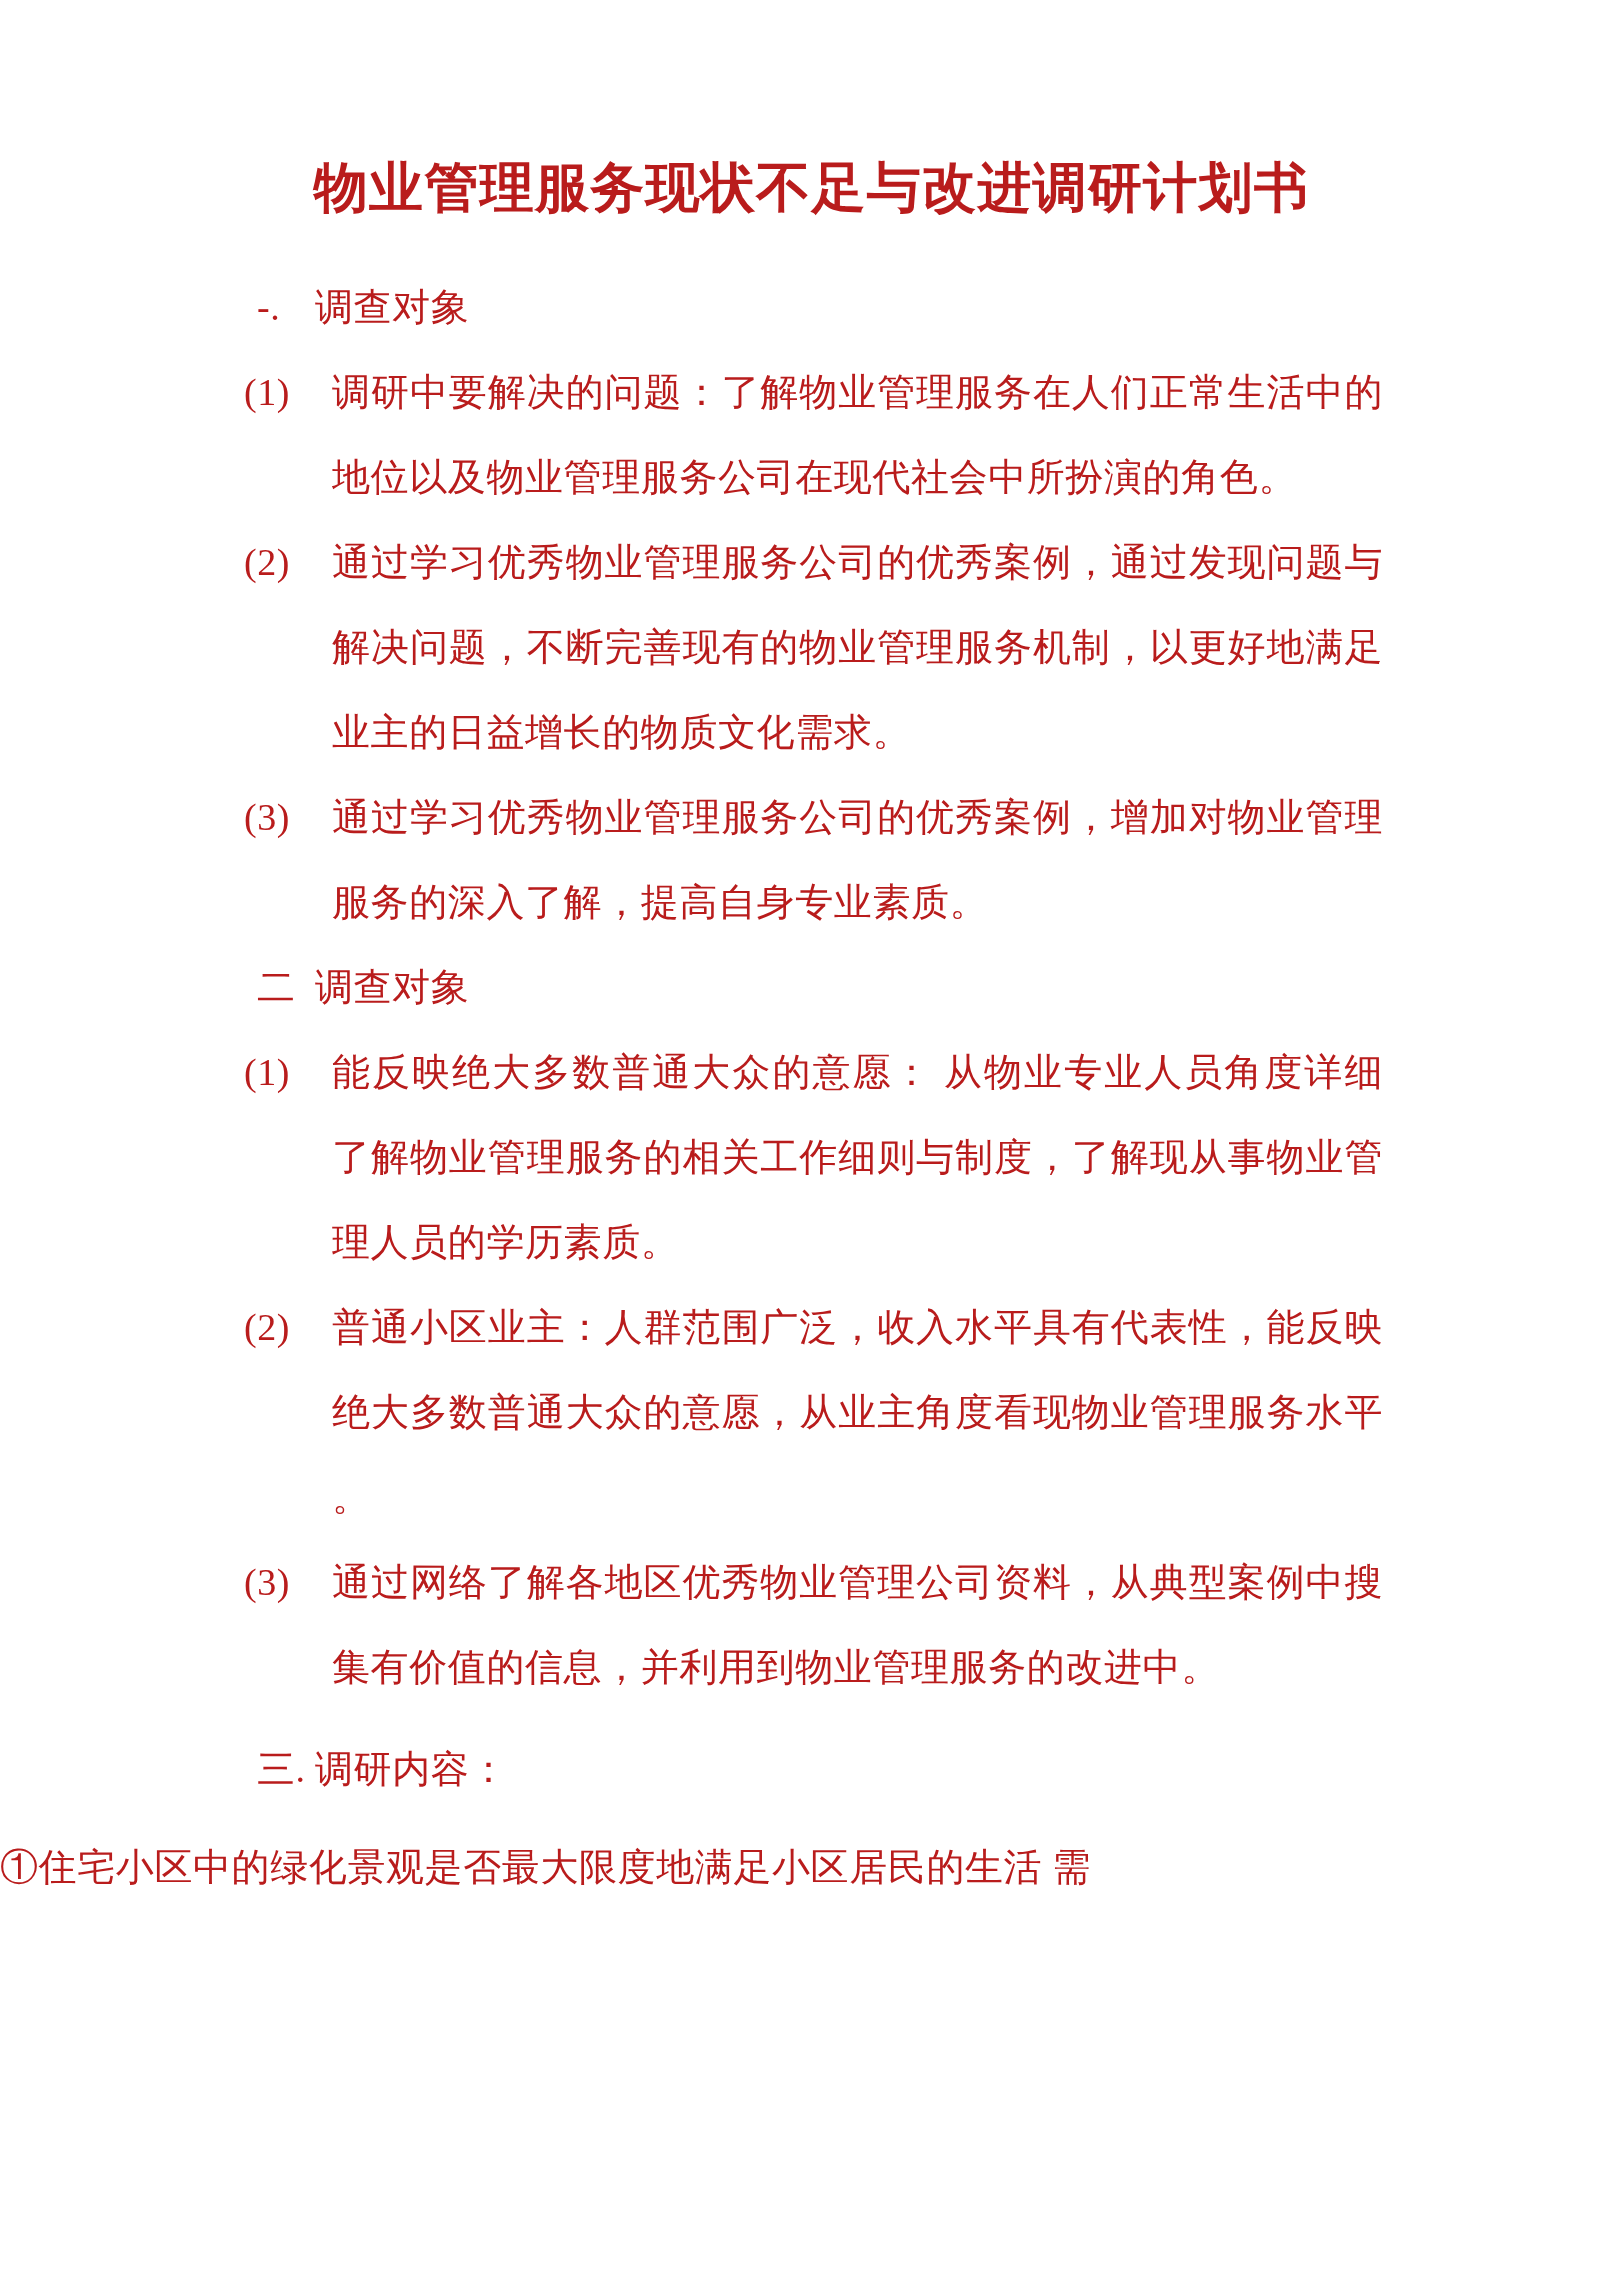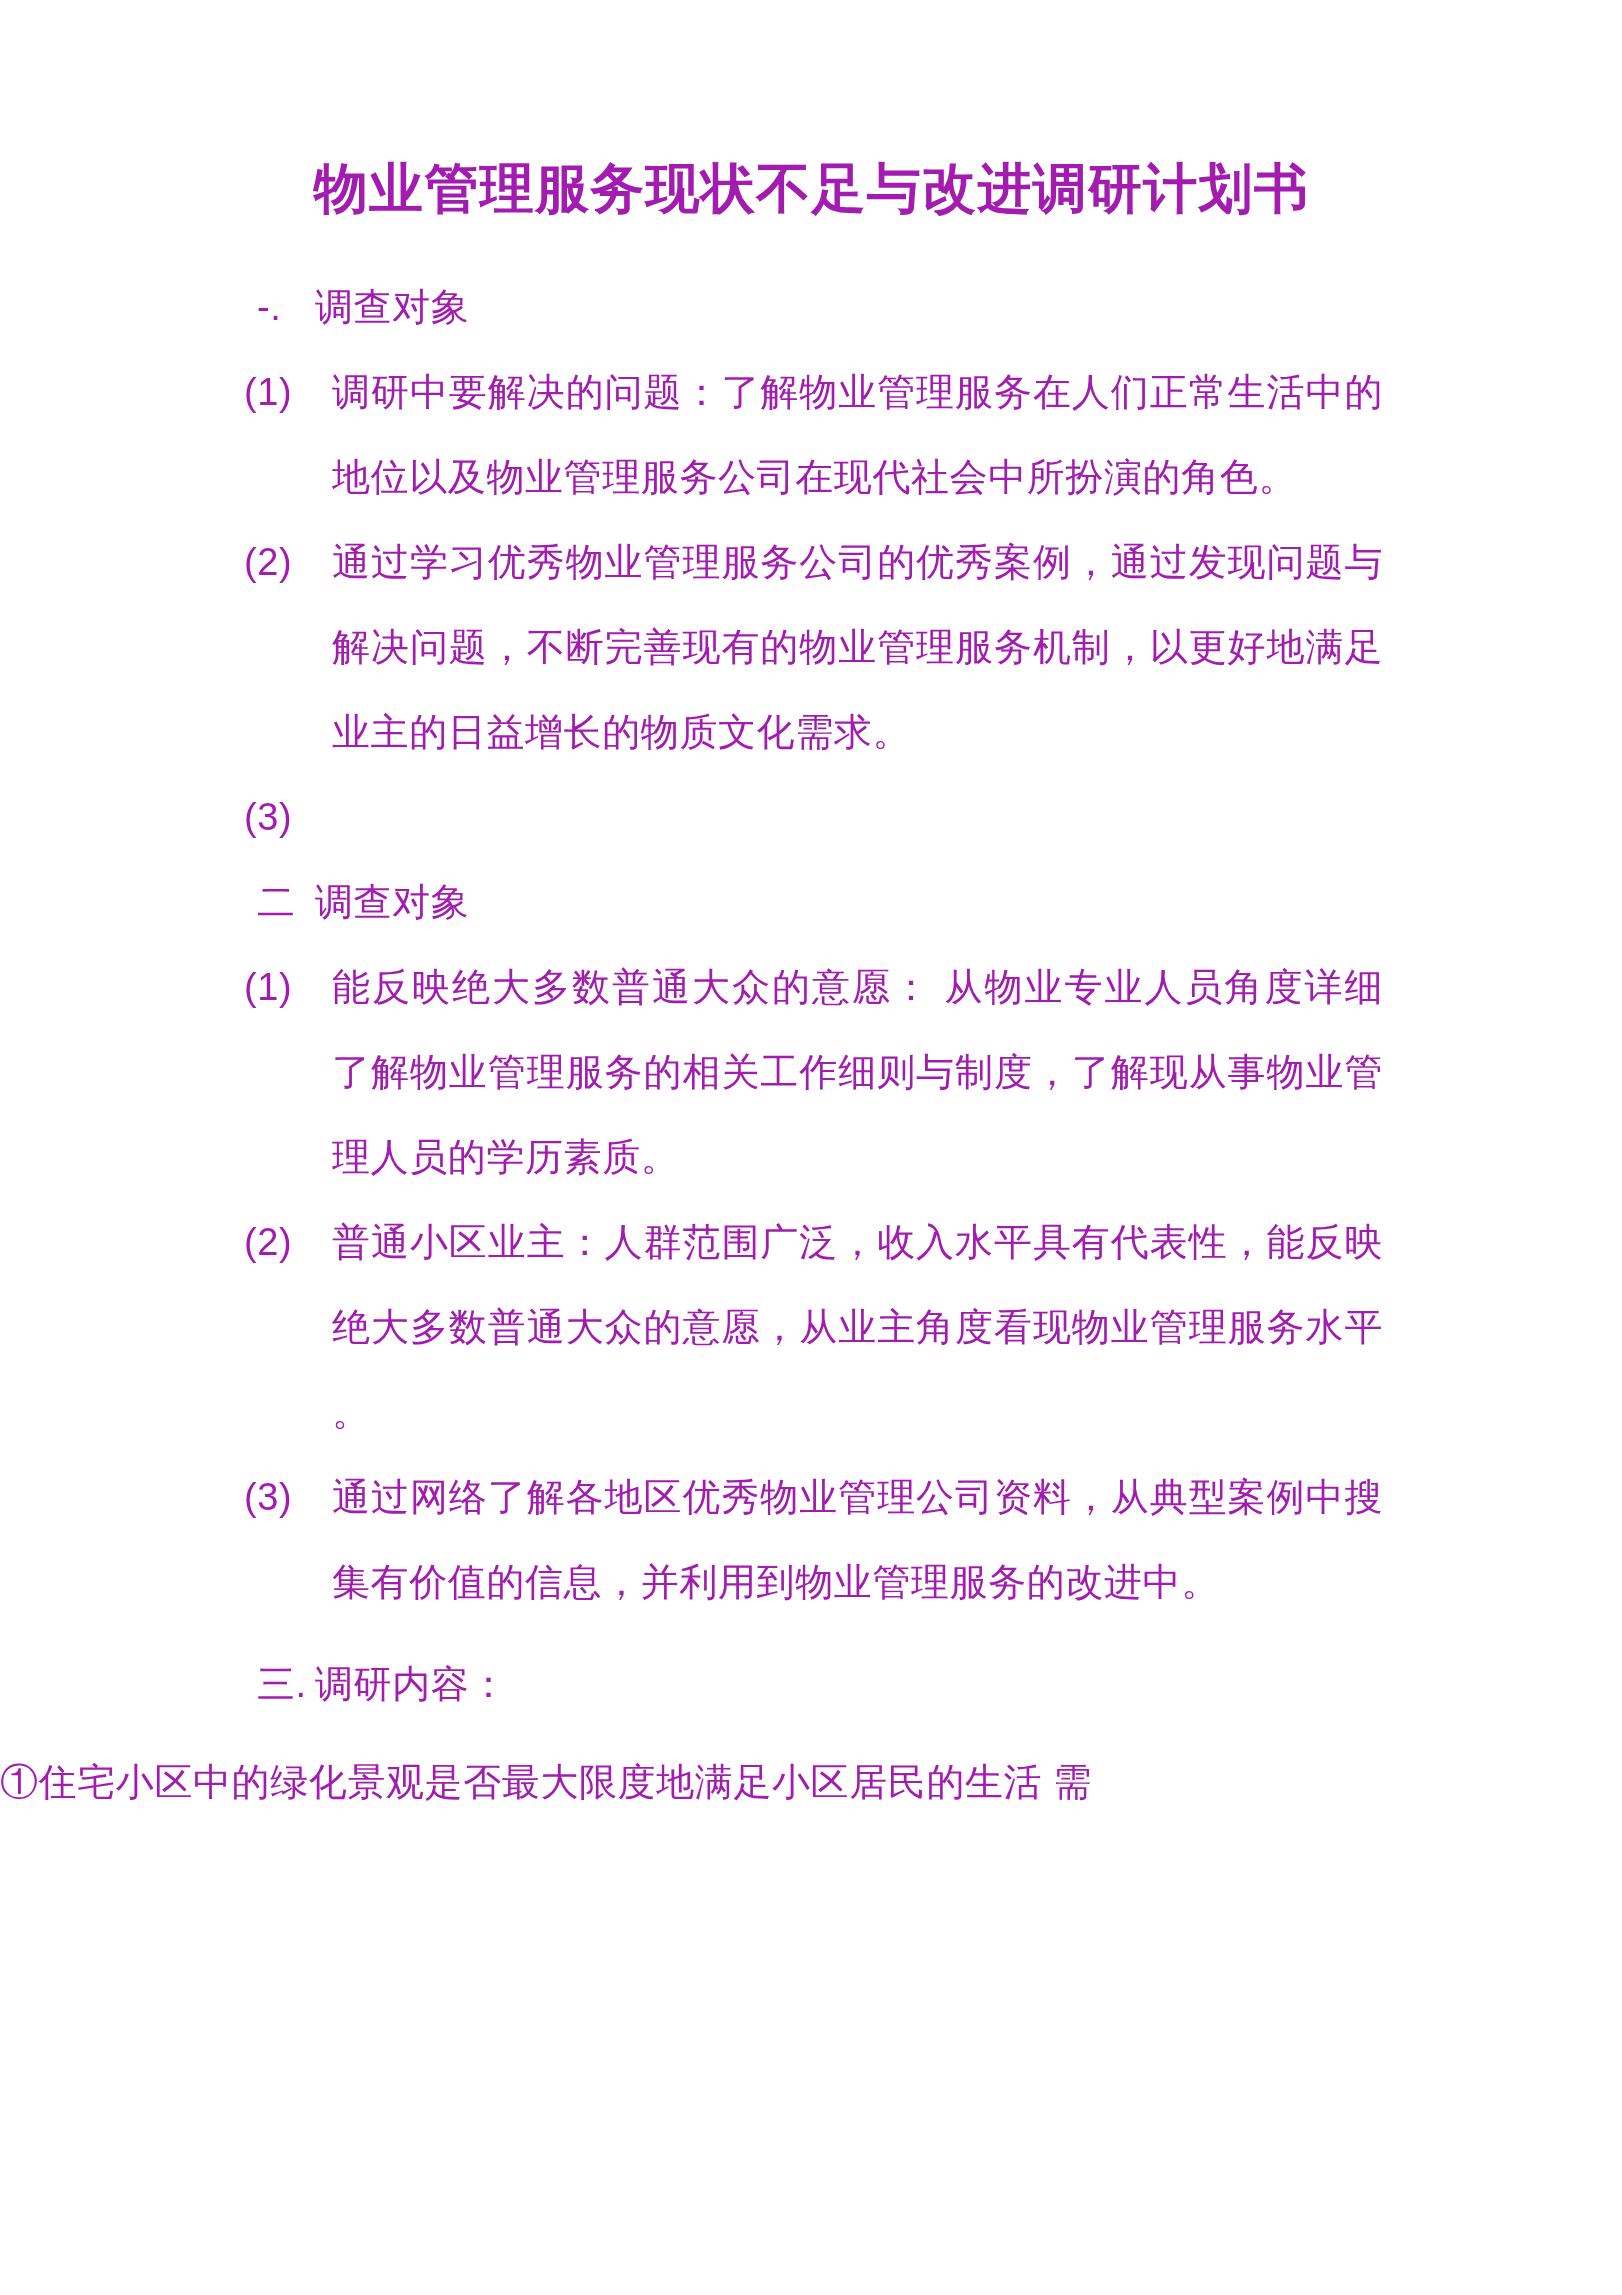--- a/index.html
+++ b/index.html
@@ -5,22 +5,22 @@
   html, body {
     margin: 0;
     padding: 0;
     background: #ffffff;
   }
   .doc {
     position: relative;
     width: 1623px;
     height: 2295px;
     background: #ffffff;
-    color: #a21caf;
-    font-family: Liberation Sans, sans-serif;
+    color: #b91c1c;
+    font-family: Liberation Serif, serif;
     overflow: hidden;
   }
   .title {
     margin: 0;
     padding-top: 153px;
     text-align: center;
     font-size: 54px;
     line-height: 70px;
     font-weight: bold;
     letter-spacing: 1.3px;
@@ -84,20 +84,21 @@
     <div class="list-item">
       <span class="li-marker">(1)</span>
       <span class="li-text">调研中要解决的问题：了解物业管理服务在人们正常生活中的地位以及物业管理服务公司在现代社会中所扮演的角色。</span>
     </div>
     <div class="list-item">
       <span class="li-marker">(2)</span>
       <span class="li-text">通过学习优秀物业管理服务公司的优秀案例，通过发现问题与解决问题，不断完善现有的物业管理服务机制，以更好地满足业主的日益增长的物质文化需求。</span>
     </div>
     <div class="list-item">
       <span class="li-marker">(3)</span>
+      <span class="li-text">通过学习优秀物业管理服务公司的优秀案例，增加对物业管理服务的深入了解，提高自身专业素质。</span>
     </div>
 
     <div class="sec-heading">
       <span class="h-marker">二</span>
       <span class="h-text">调查对象</span>
     </div>
 
     <div class="list-item">
       <span class="li-marker">(1)</span>
       <span class="li-text">能反映绝大多数普通大众的意愿： 从物业专业人员角度详细了解物业管理服务的相关工作细则与制度，了解现从事物业管理人员的学历素质。</span>

